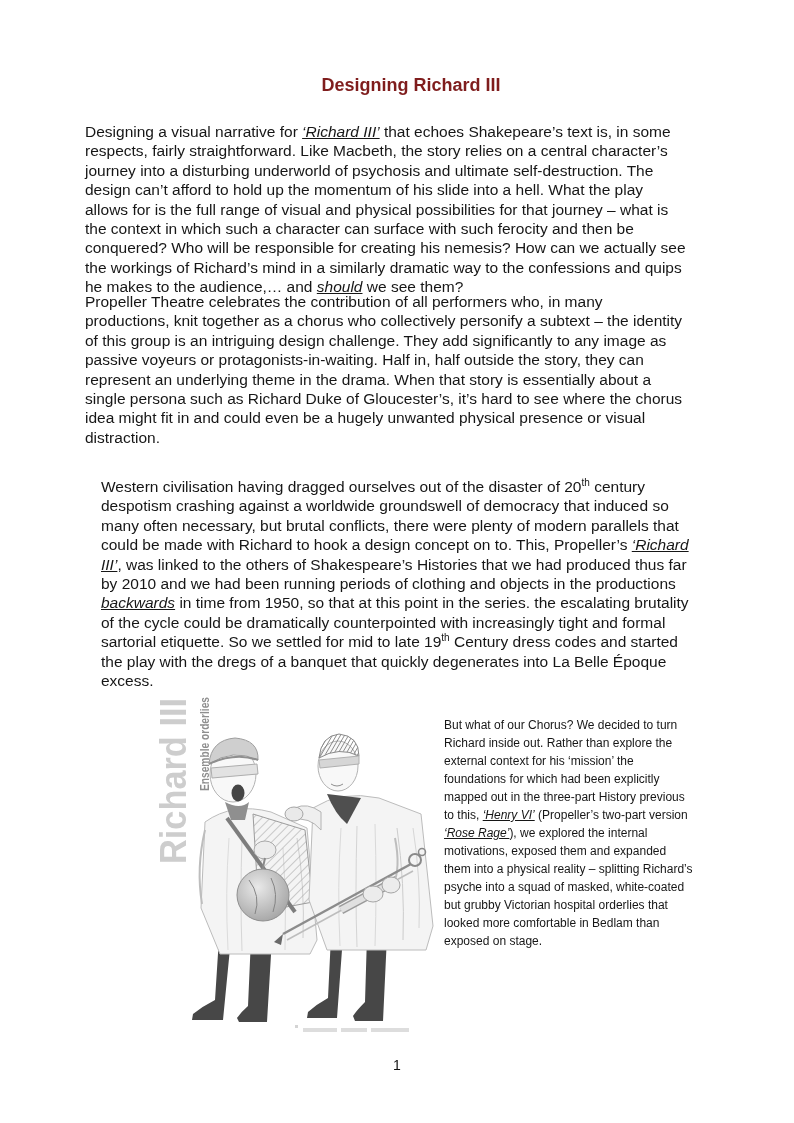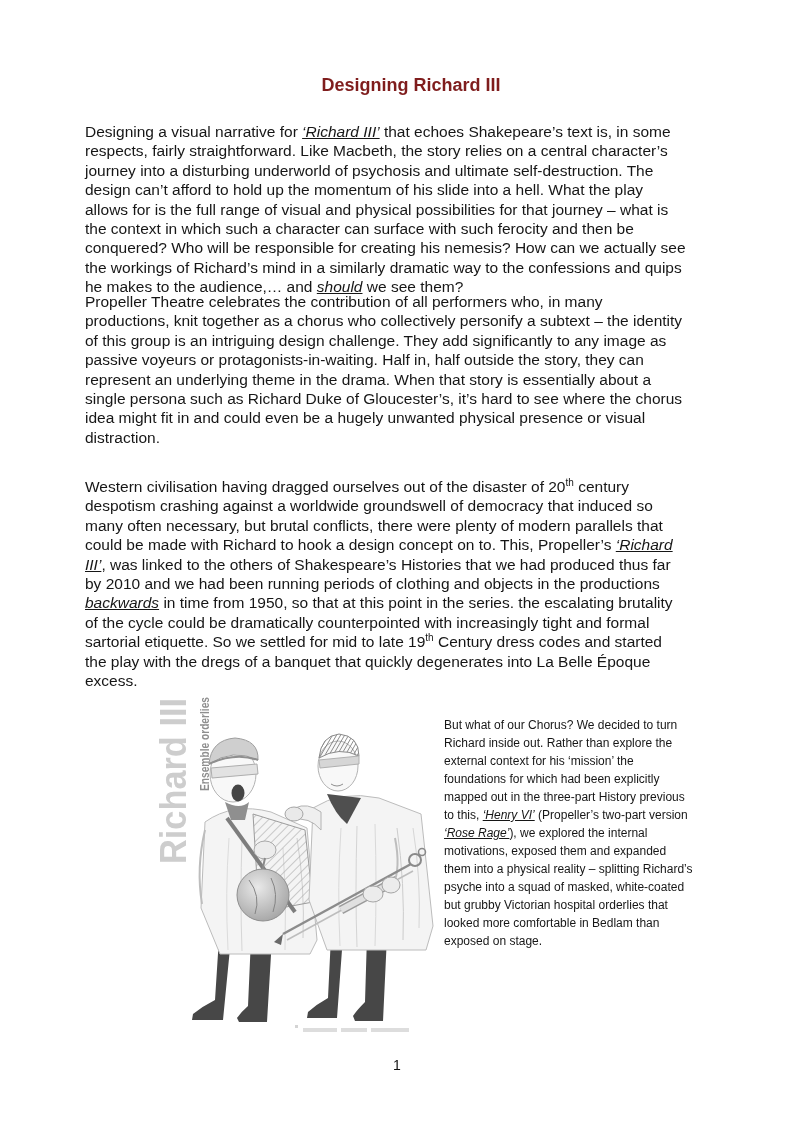--- a/index.html
+++ b/index.html
@@ -11,21 +11,21 @@
   .doc-title{
     position:absolute;top:60px;left:0;width:794px;margin:14px;
     text-align:center;font-size:18px;line-height:22px;font-weight:bold;color:#7f1d1d;
   }
   .para{
     position:absolute;left:85px;width:602px;margin:0;
     font-size:15.5px;line-height:19.4px;
   }
   #para-1{top:122px;}
   #para-2{top:292px;}
-  #para-3{top:477px;}
+  #para-3{top:477px;margin-left:16px;}
   .side-para{
     position:absolute;left:444px;top:716px;width:250px;margin:0;
     font-size:12px;line-height:18px;
   }
   .seg-italic{font-style:italic;text-decoration:underline;}
   .seg-sup{font-size:10px;vertical-align:super;line-height:0;}
   .figure-wrap{
     position:absolute;left:145px;top:688px;width:292px;height:352px;
   }
   .page-footer{

